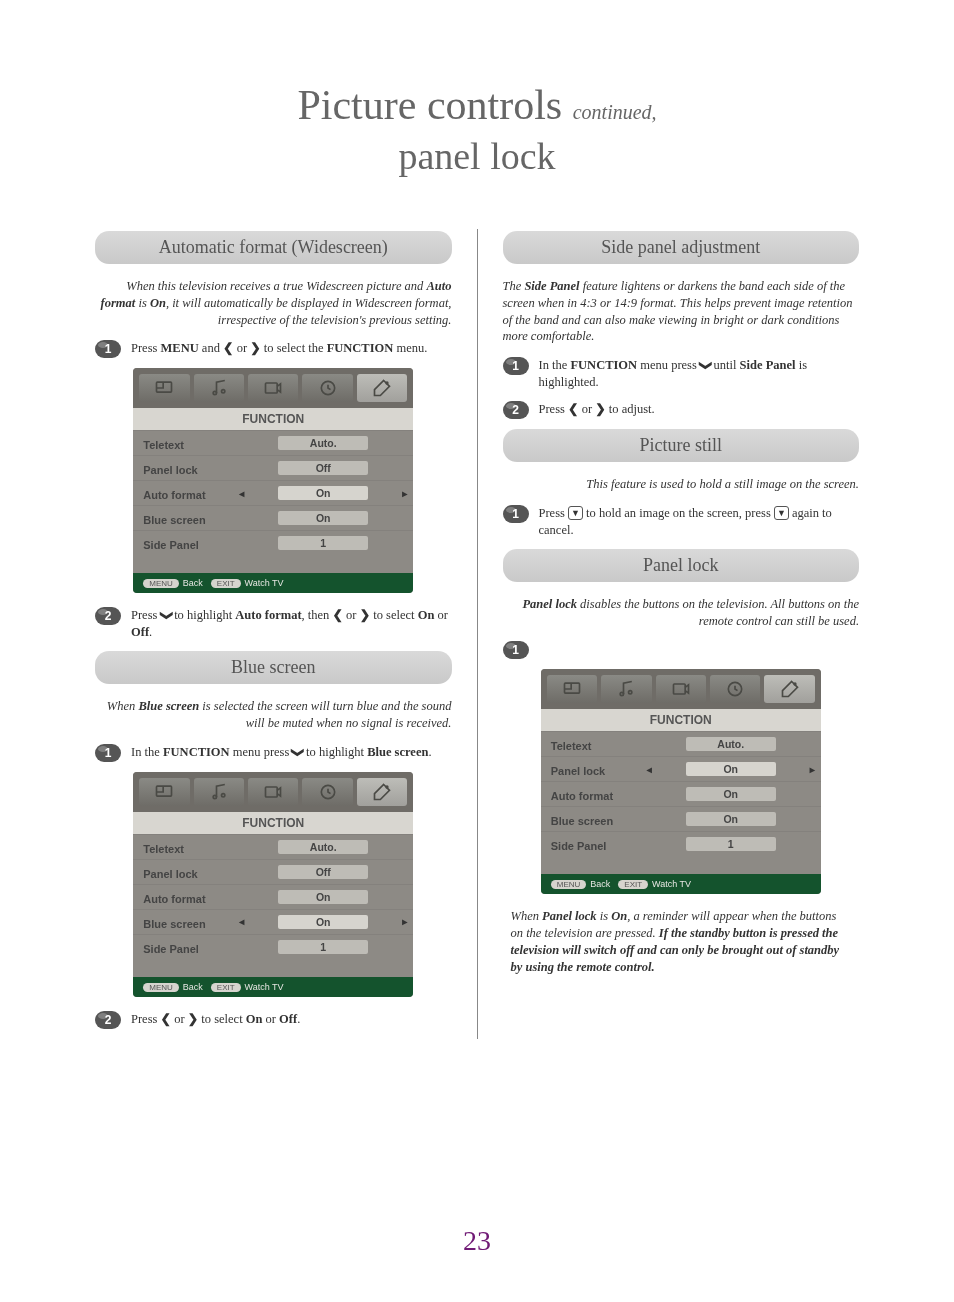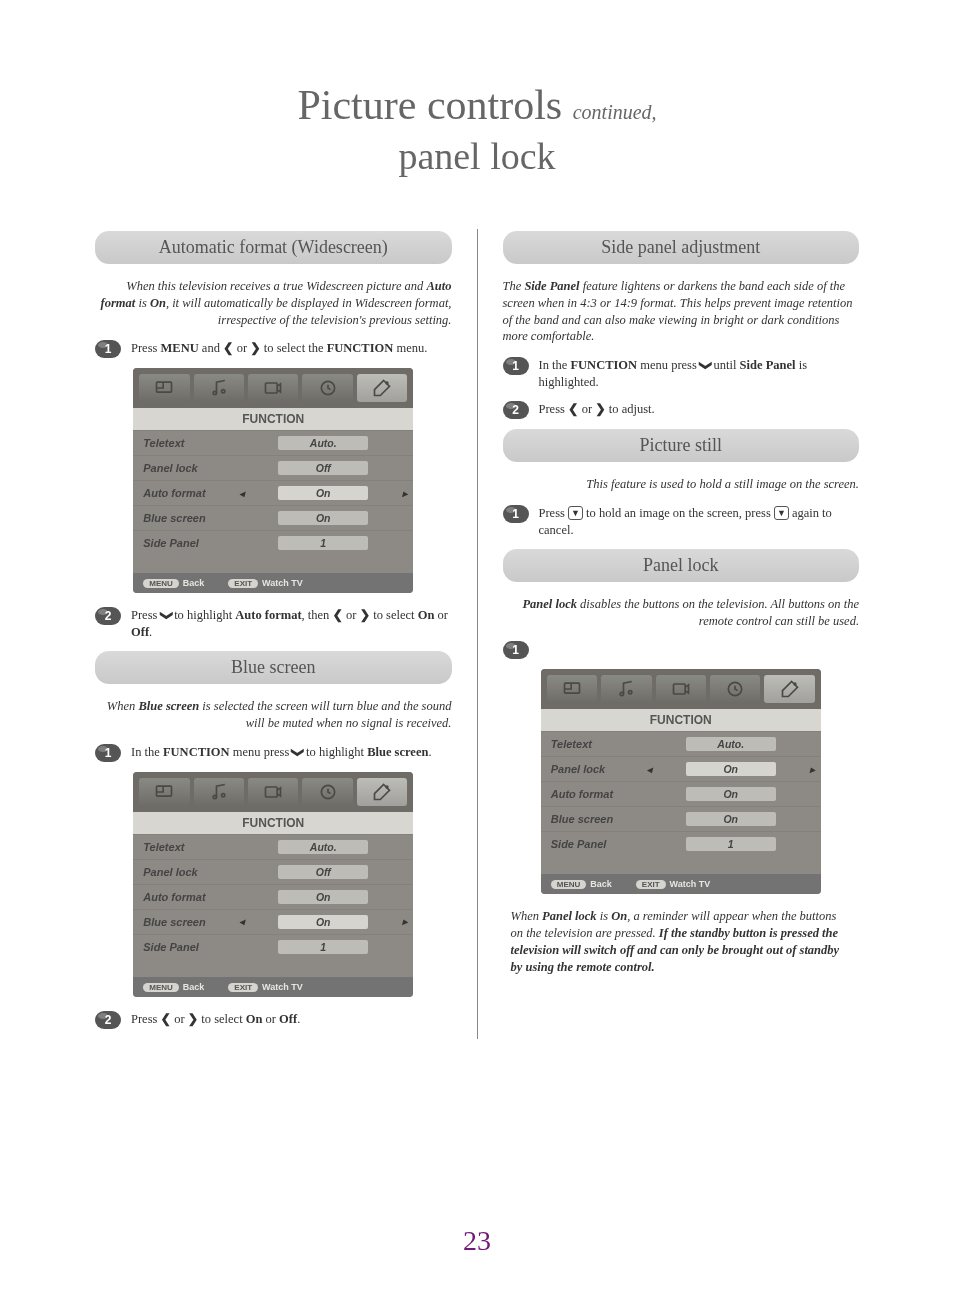--- a/index.html
+++ b/index.html
@@ -129,23 +129,22 @@
     font-size: 12px;
     padding: 4px 0;
     color: #555;
   }
   .osd-row {
     display:flex;
     font-size: 11px;
     font-weight: bold;
     padding: 4px 10px;
     color:#444;
-    align-items:center;
+    align-items:flex-end;
     border-top: 1px solid rgba(0,0,0,0.06);
-    font-style: italic;
   }
   .osd-row .lbl { flex: 0 0 100px; }
   .osd-row .val-wrap {
     flex:1;
     display:flex;
     justify-content:center;
     align-items:center;
     position: relative;
     height: 16px;
   }
@@ -160,27 +159,27 @@
   .osd-row.selected .val-pill {
     background: #d6d4ce;
   }
   .osd-row.selected .tri-l,
   .osd-row.selected .tri-r { color:#333; }
   .tri-l { position:absolute; left: -4px; font-size:10px; color:transparent; }
   .tri-r { position:absolute; right: -4px; font-size:10px; color:transparent; }
   .osd-row.selected .tri-l, .osd-row.selected .tri-r { color:#333; }
   .osd-spacer { height: 18px; }
   .osd-footer {
-    background: #737373;
+    background: #14532d;
     color: #e6e6e2;
     font-size: 9px;
-    font-weight: bold;
+    font-weight: normal;
     padding: 5px 10px;
     display:flex;
-    gap: 24px;
+    gap: 8px;
     align-items:center;
   }
   .osd-footer .pill {
     display:inline-block;
     background:#d6d4ce;
     color:#555;
     border-radius:7px;
     padding: 0 6px;
     font-size:8px;
     margin-right:4px;

